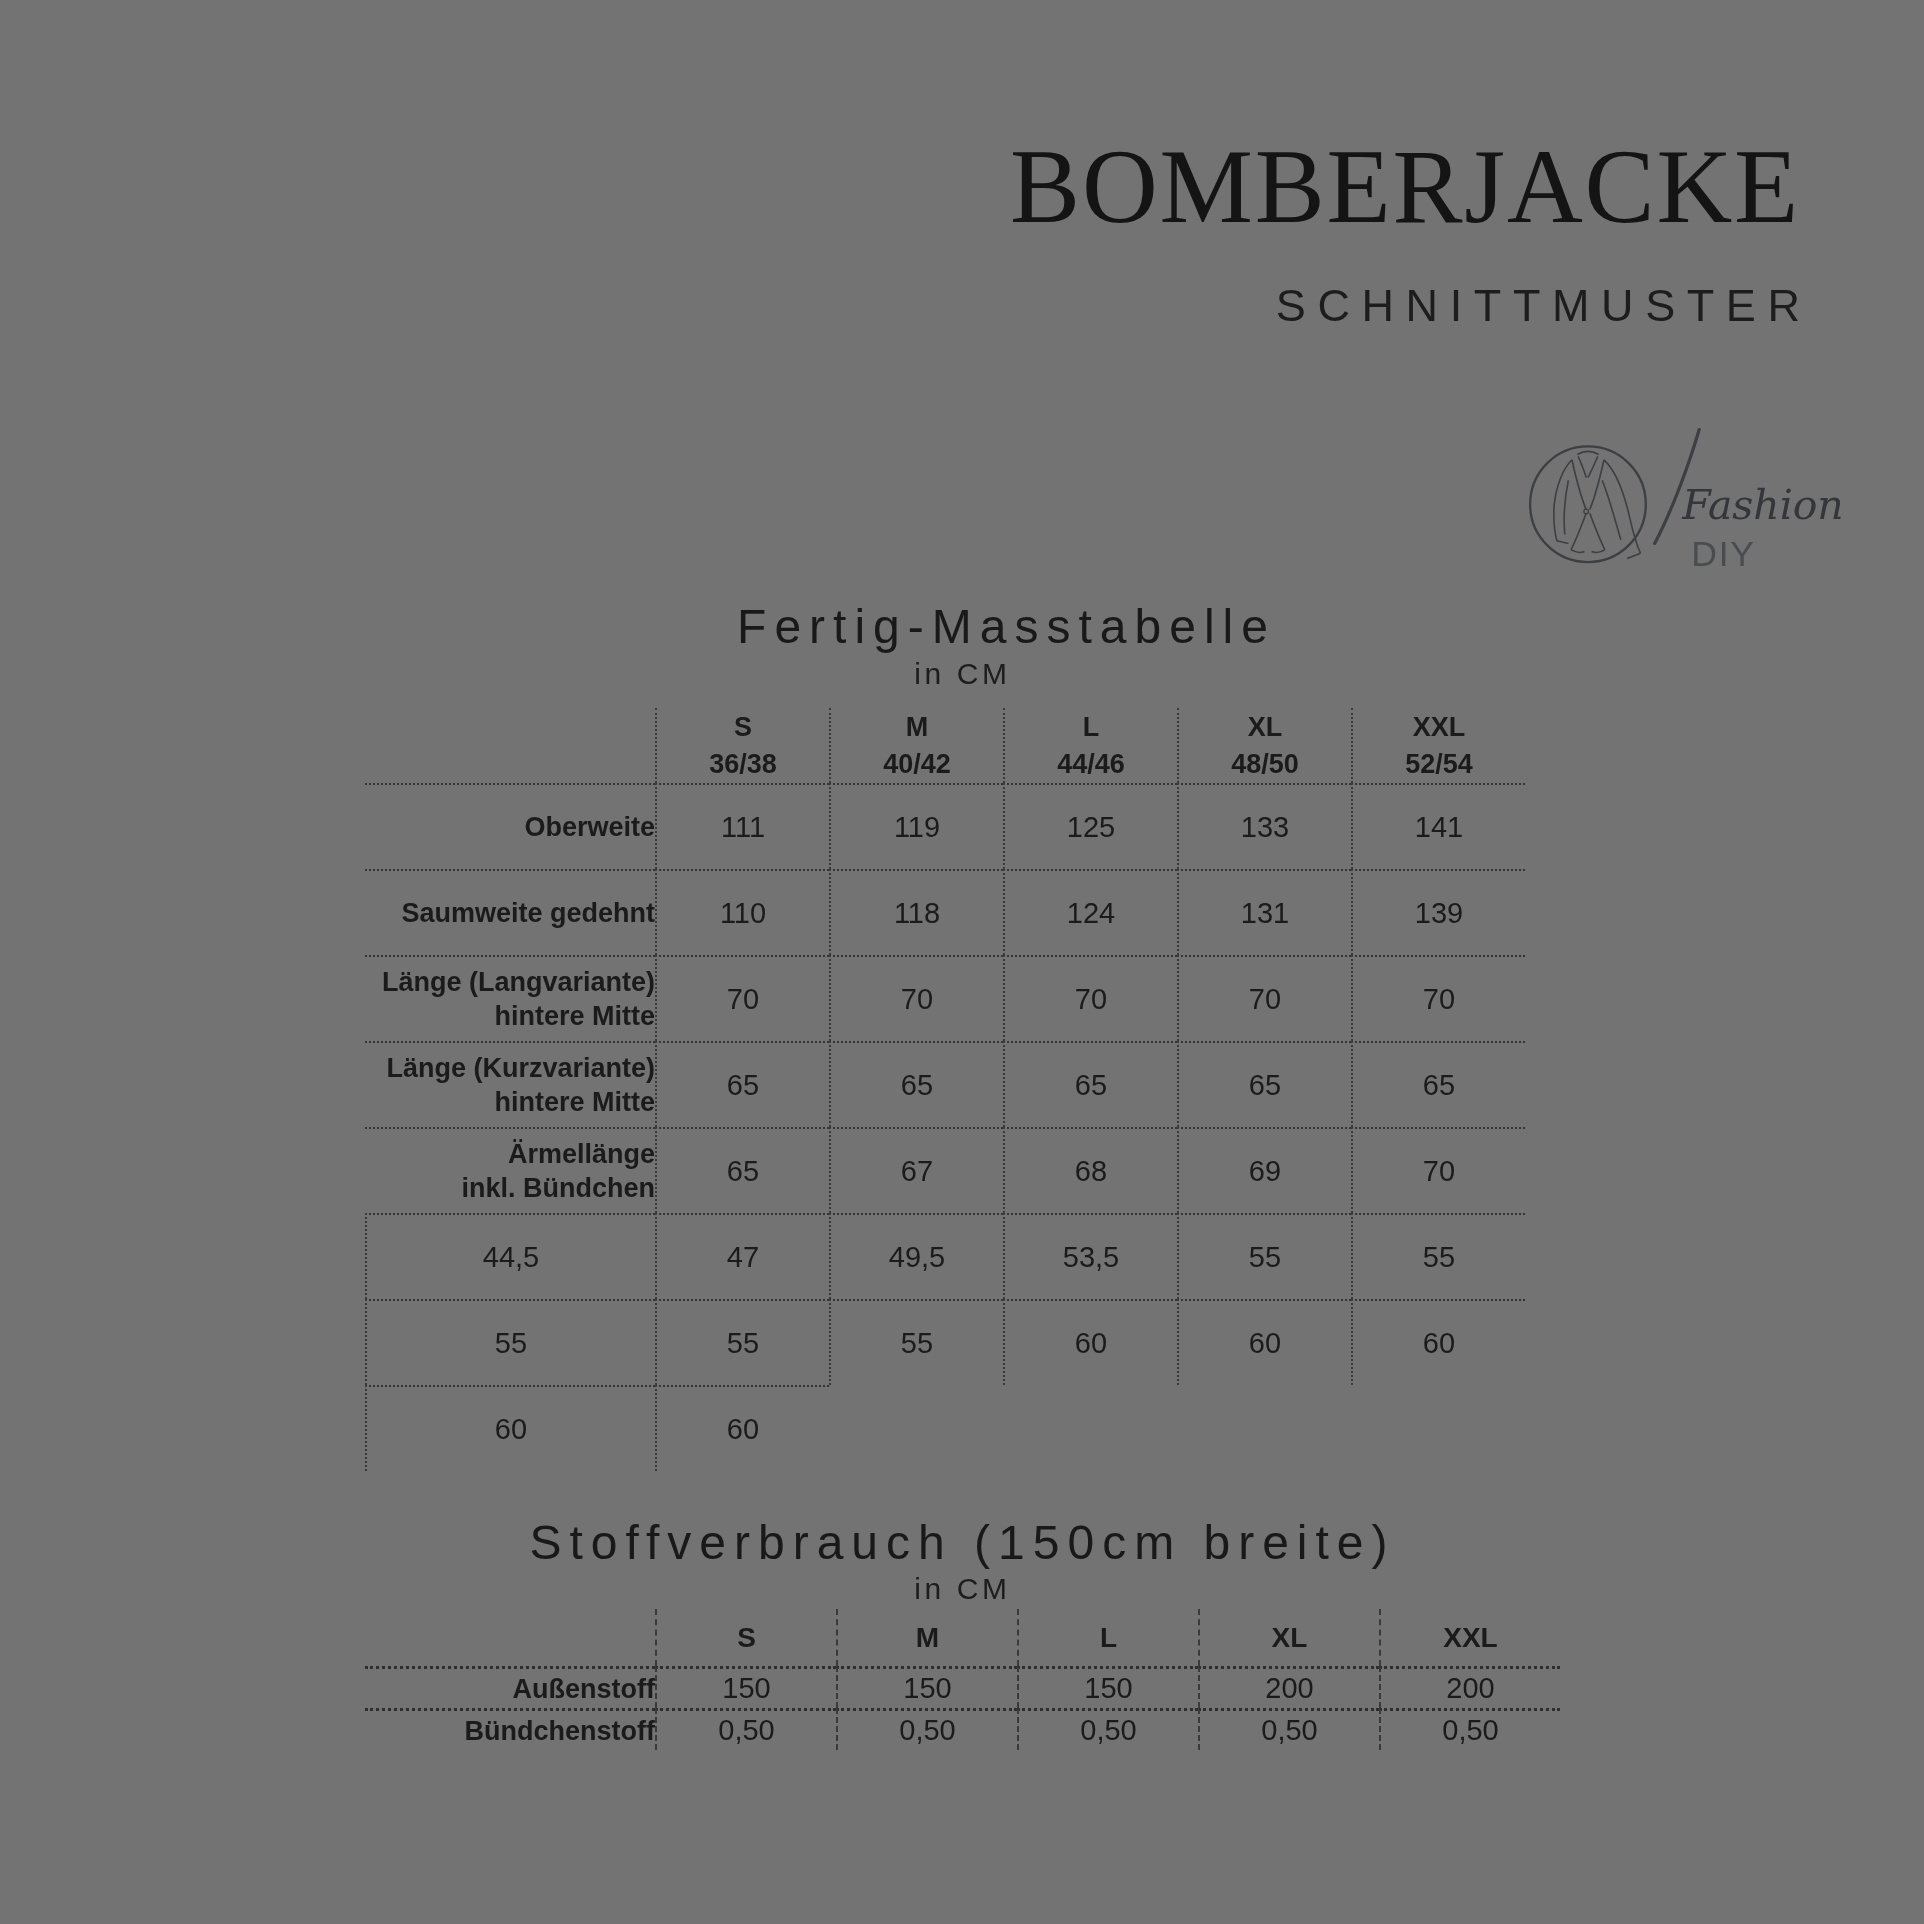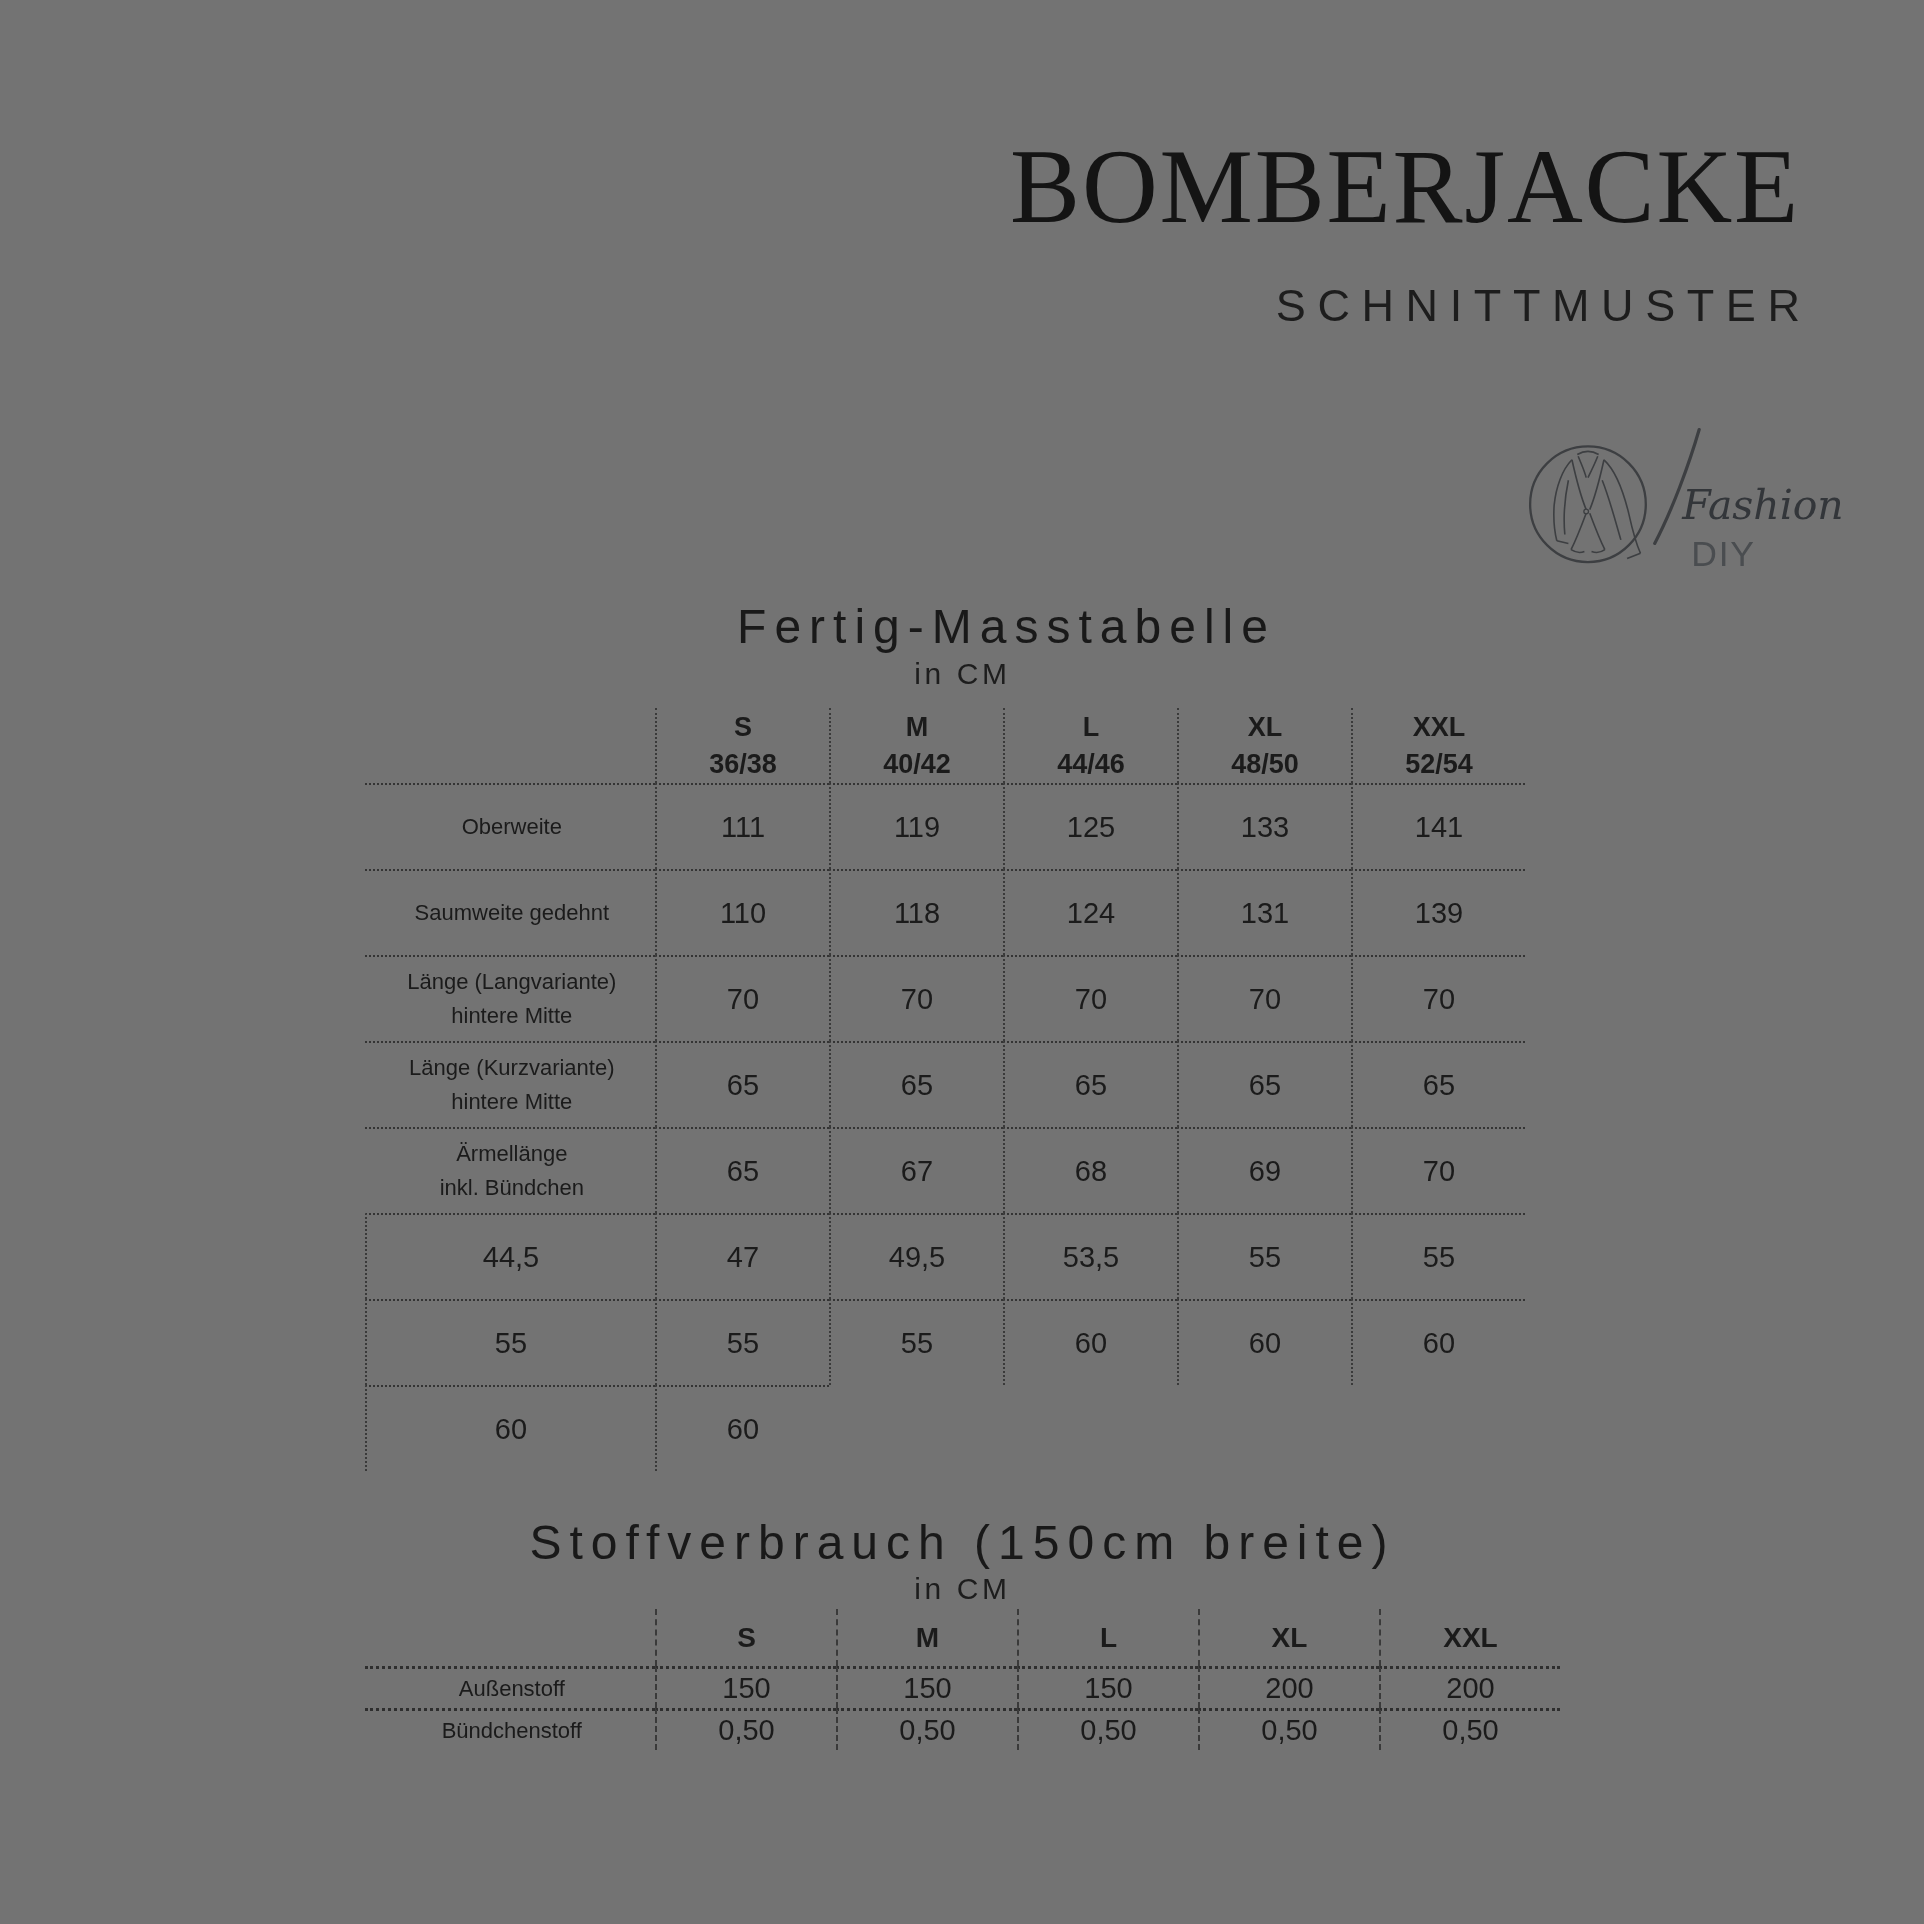--- a/index.html
+++ b/index.html
@@ -30,22 +30,22 @@
 
   
   .grid{position:absolute;display:grid;}
   #table1{left:365px;top:708px;grid-template-columns:290px repeat(5,174px);
           grid-template-rows:75px repeat(8,86px);}
   #table2{left:365px;top:1609px;grid-template-columns:290px repeat(5,181px);
           grid-template-rows:57px 42px 42px;}
 
   .hcell{display:flex;flex-direction:column;align-items:center;justify-content:center;
          font-weight:700;font-size:27px;line-height:37px;}
-  .lcell{display:flex;flex-direction:column;justify-content:center;align-items:center;
-         font-weight:400;font-size:22px;line-height:34px;padding-left:3.6px;}
+  .lcell{display:flex;flex-direction:column;justify-content:center;align-items:flex-end;
+         font-weight:700;font-size:27px;line-height:34px;padding-left:3.6px;}
   .vcell{display:flex;align-items:center;justify-content:center;font-size:29px;font-weight:400;
          font-stretch:condensed;}
   #table2 .hcell{font-size:28px;}
   #table2 .lcell{justify-content:center;}
 
   
   #table1 .vline{border-left:2.7px dotted #3a3a3a;}
   #table1 .hline{border-top:2.7px dotted #343434;}
   #table2 .vline{border-left:2.7px dashed #3a3a3a;}
   #table2 .hline{border-top:3.6px dotted #2e2e2e;}

